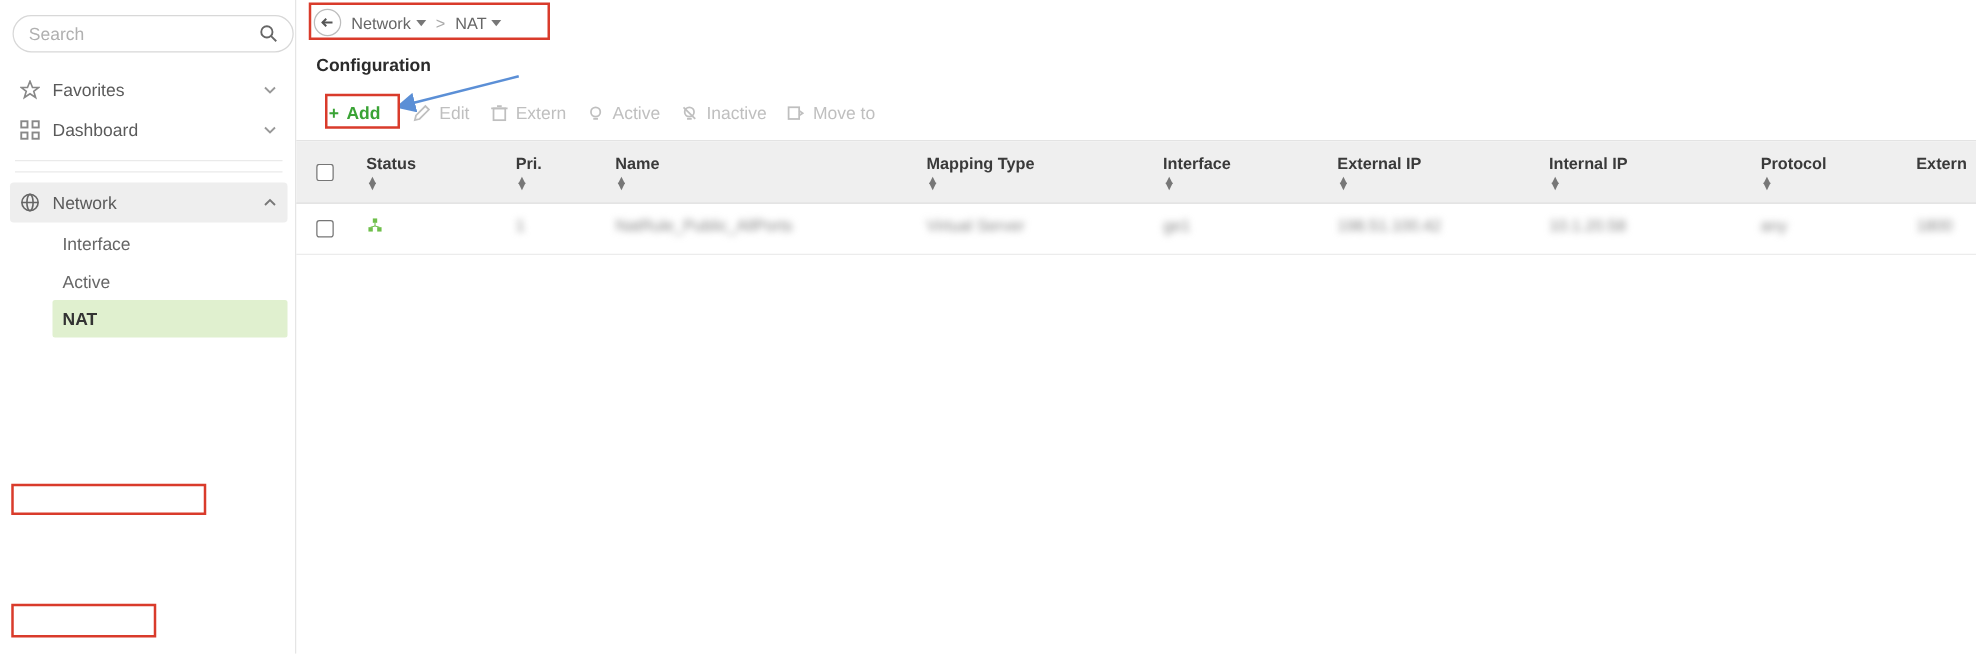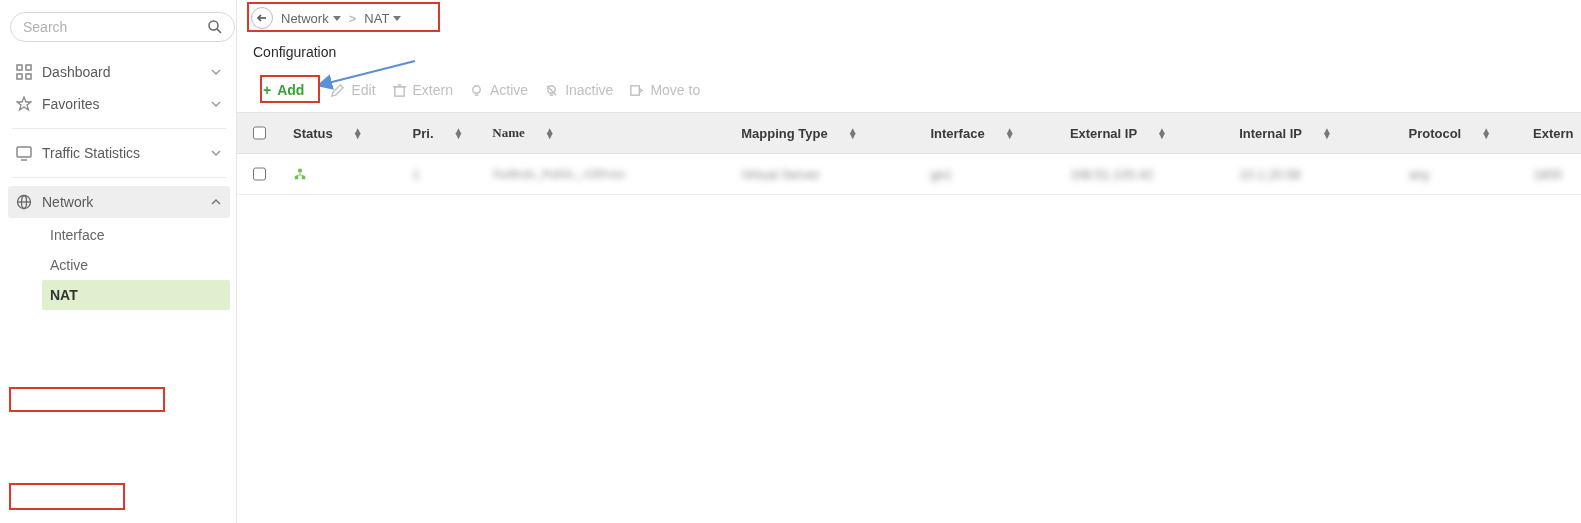--- a/index.html
+++ b/index.html
@@ -139,21 +139,21 @@
   .bc-sep { color: #aaa; }
   .caret-down {
     width: 0; height: 0;
     border-left: 4px solid transparent;
     border-right: 4px solid transparent;
     border-top: 5px solid #777;
     display: inline-block;
   }
 
   .section-title {
-    font-weight: 400;
+    font-weight: 700;
     color: #2b2b2b;
     padding: 8px 16px 10px 16px;
     font-size: 14px;
   }
 
   .toolbar {
     display: flex;
     align-items: center;
     gap: 16px;
     padding: 8px 16px 10px 16px;
@@ -185,34 +185,35 @@
     display: flex;
     background: #efefef;
     border-bottom: 1px solid #e0e0e0;
     font-weight: 700;
     color: #3a3a3a;
     font-size: 13px;
   }
   .th, .td {
     padding: 10px 12px;
     display: flex;
-    align-items: center;
-    gap: 20px;
+    align-items: flex-start;
+    gap: 4px;
+    flex-direction: column;
   }
   .th .sort {
     font-size: 10px;
     color: #777;
     display: inline-flex;
     flex-direction: column;
     line-height: 5px;
   }
   .col-check { width: 44px; justify-content: center; }
   .col-status { width: 120px; }
   .col-pri { width: 80px; }
-  .col-name { width: 250px; font-family: Liberation Serif, serif; }
+  .col-name { width: 250px; }
   .col-mtype { width: 190px; }
   .col-iface { width: 140px; }
   .col-extip { width: 170px; }
   .col-intip { width: 170px; }
   .col-proto { width: 125px; }
   .col-extport { width: 60px; }
 
   .tbody .row {
     display: flex;
     border-bottom: 1px solid #ececec;
@@ -255,60 +256,48 @@
     </div>
     <svg class="collapse-toggle" viewBox="0 0 24 24" fill="none" stroke="#555" stroke-width="2">
       <line x1="6" y1="6" x2="18" y2="6"></line>
         <line x1="6" y1="12" x2="18" y2="12"></line>
         <line x1="6" y1="18" x2="18" y2="18"></line>
       <polyline points="2,8 5,12 2,16"></polyline>
     </svg>
   </div>
 
   <div class="nav-section">
+    <div class="nav-item">
+      <span class="nav-icon">
+        <svg viewBox="0 0 16 16" width="16" height="16" fill="none" stroke="#888" stroke-width="1.3">
+            <polygon points="8,1 10,6 15,6 11,9 12.5,14 8,11 3.5,14 5,9 1,6 6,6"></polygon>
+          </svg>
+      </span>
+      <span class="nav-label">Favorites</span>
+      <svg class="nav-chevron" viewBox="0 0 12 12" fill="none" stroke="#999" stroke-width="1.5">
+          <polyline points="2,4 6,8 10,4"></polyline>
+        </svg>
+    </div>
     <div class="nav-item">
       <span class="nav-icon">
         <svg viewBox="0 0 16 16" width="16" height="16" fill="none" stroke="#888" stroke-width="1.5">
             <rect x="1" y="1" width="5" height="5"></rect>
             <rect x="10" y="1" width="5" height="5"></rect>
             <rect x="1" y="10" width="5" height="5"></rect>
             <rect x="10" y="10" width="5" height="5"></rect>
           </svg>
       </span>
       <span class="nav-label">Dashboard</span>
       <svg class="nav-chevron" viewBox="0 0 12 12" fill="none" stroke="#999" stroke-width="1.5">
           <polyline points="2,4 6,8 10,4"></polyline>
         </svg>
     </div>
-    <div class="nav-item">
-      <span class="nav-icon">
-        <svg viewBox="0 0 16 16" width="16" height="16" fill="none" stroke="#888" stroke-width="1.3">
-            <polygon points="8,1 10,6 15,6 11,9 12.5,14 8,11 3.5,14 5,9 1,6 6,6"></polygon>
-          </svg>
-      </span>
-      <span class="nav-label">Favorites</span>
-      <svg class="nav-chevron" viewBox="0 0 12 12" fill="none" stroke="#999" stroke-width="1.5">
-          <polyline points="2,4 6,8 10,4"></polyline>
-        </svg>
-    </div>
 
     <hr class="nav-divider">
 
-    <div class="nav-item">
-      <span class="nav-icon">
-          <svg viewBox="0 0 16 16" width="16" height="16" fill="none" stroke="#888" stroke-width="1.5">
-            <rect x="1" y="2" width="14" height="10" rx="1"></rect>
-            <line x1="5" y1="15" x2="11" y2="15"></line>
-          </svg>
-        </span>
-      <span class="nav-label">Traffic Statistics</span>
-      <svg class="nav-chevron" viewBox="0 0 12 12" fill="none" stroke="#999" stroke-width="1.5">
-          <polyline points="2,4 6,8 10,4"></polyline>
-        </svg>
-    </div>
 
     <hr class="nav-divider">
 
     <div class="nav-item expanded">
       <span class="nav-icon">
           <svg viewBox="0 0 16 16" width="16" height="16" fill="none" stroke="#666" stroke-width="1.3">
             <circle cx="8" cy="8" r="6.5"></circle>
             <ellipse cx="8" cy="8" rx="2.5" ry="6.5"></ellipse>
             <line x1="1.5" y1="8" x2="14.5" y2="8"></line>
           </svg>

